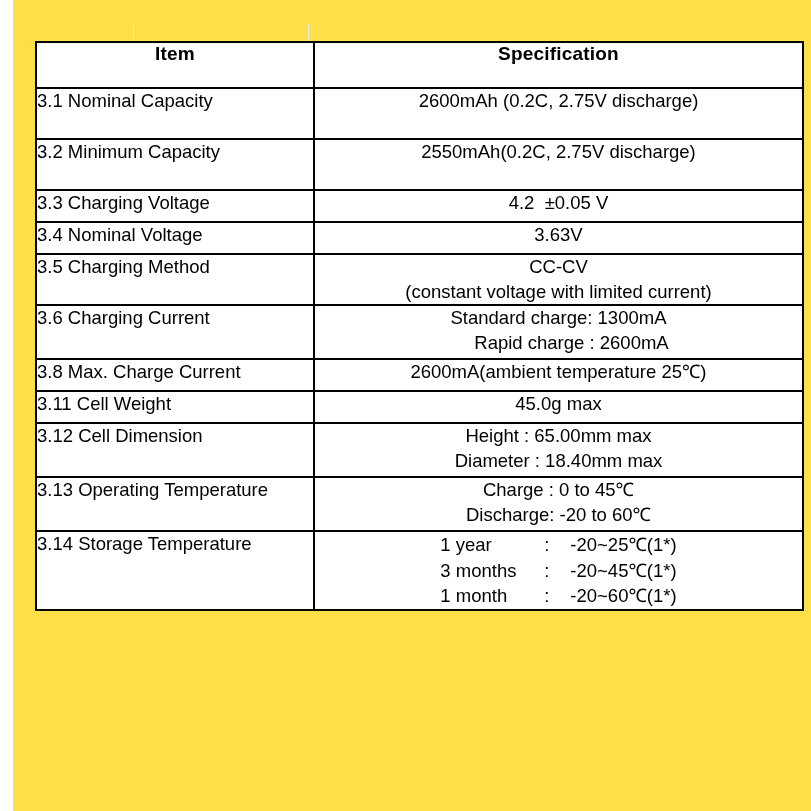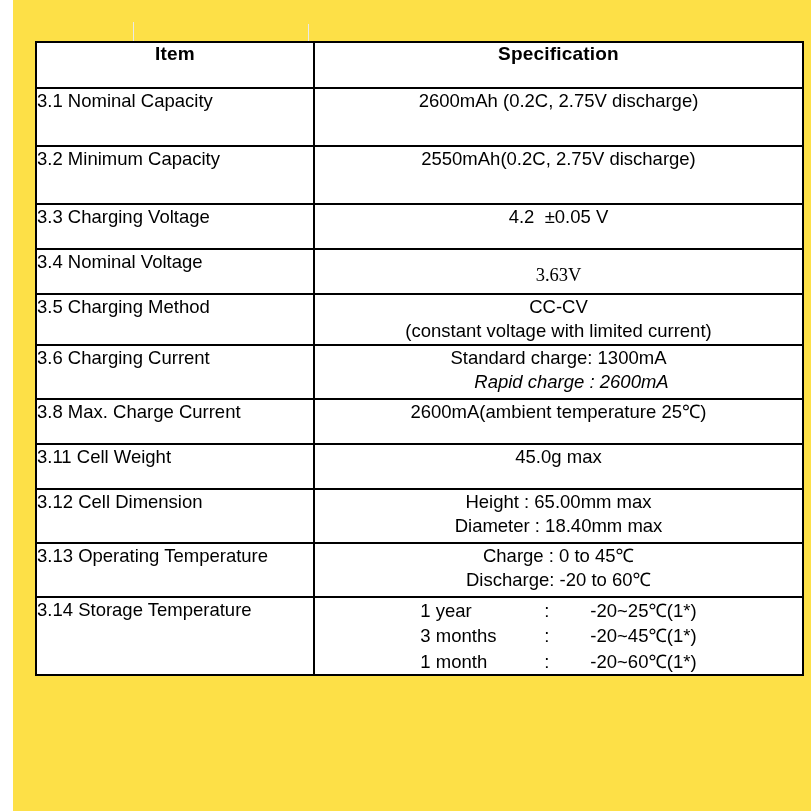--- a/index.html
+++ b/index.html
@@ -74,42 +74,42 @@
     display: block;
     font-size: 18.5px;
     line-height: 1.32;
   }
   .spec-line {
     display: block;
     white-space: pre;
   }
 
   
-  .r-tall   { height: 58px; }
-  .r-mid    { height: 45px; }
+  .r-tall   { height: 51px; }
+  .r-mid    { height: 32px; }
   .r-two    { height: 48px; }
   .r-two-b  { height: 54px; }
   .r-three  { height: 76px; border-radius: 20px; }
 
   
-  .spec-cell.align-lower { vertical-align: bottom; padding-bottom: 6px; font-family: Liberation Serif, serif; }
-
-  
-  .indent-1 { padding-left: 26px; font-style: italic; }
+  .spec-cell.align-lower { vertical-align: bottom; padding-bottom: 6px; }
+
+  
+  .indent-1 { padding-left: 26px; }
   .indent-2 { padding-left: 40px; }
 
   
   .mini-grid {
     display: inline-block;
     margin: 0 auto;
     text-align: left;
     font-size: 18.5px;
     line-height: 1.38;
   }
-  .mini-row { display: flex; align-items: flex-start; gap: 20px; }
+  .mini-row { display: flex; align-items: flex-start; }
   .mini-label { width: 104px; white-space: nowrap; }
   .mini-colon { width: 26px; text-align: left; white-space: nowrap; }
   .mini-value { white-space: nowrap; }
 
   
   .artifact {
     position: absolute;
     background: #e9e9e9;
   }
   .artifact.v1 { left: 120px; top: 22px; width: 1px; height: 20px; }

